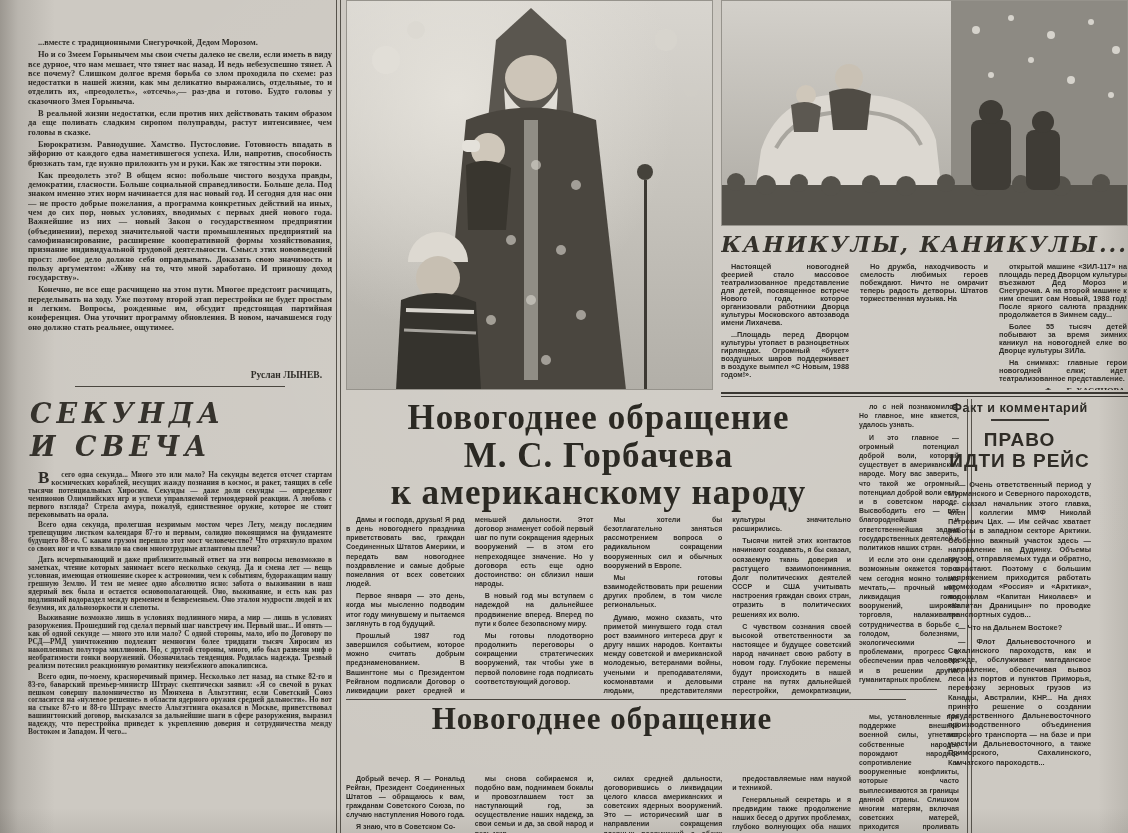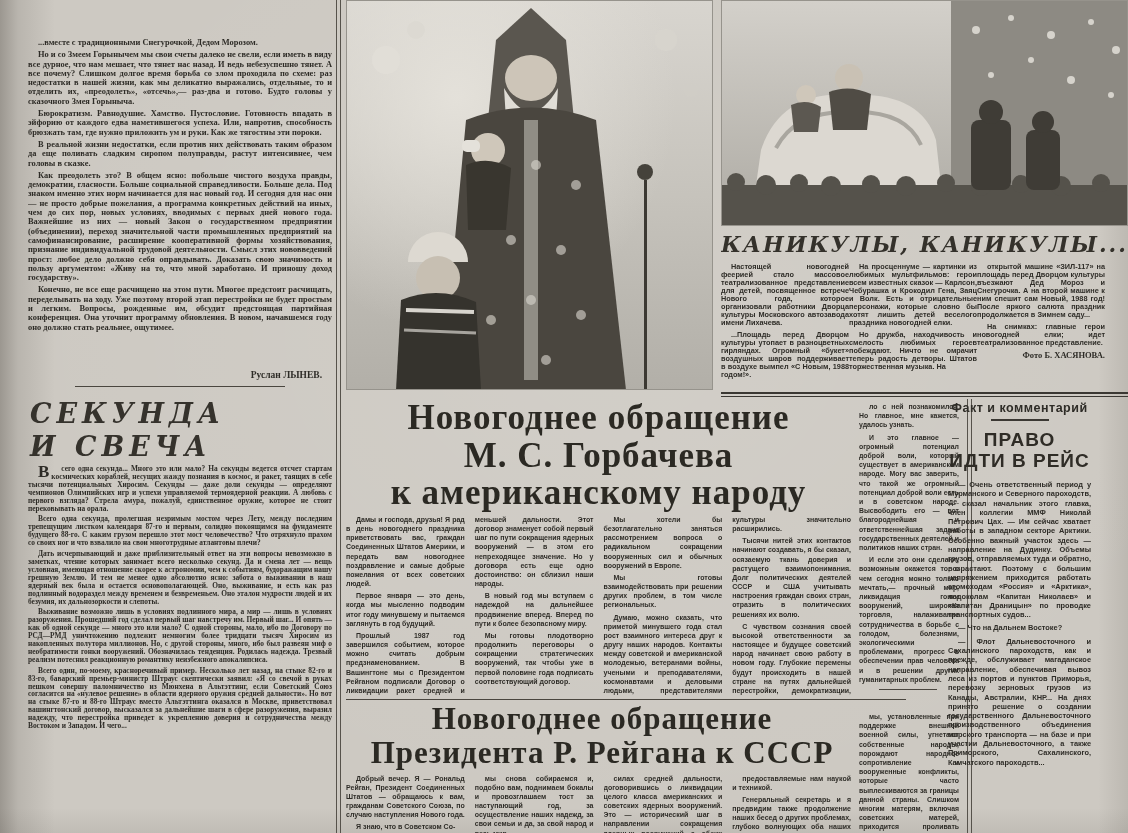--- a/index.html
+++ b/index.html
@@ -14,39 +14,39 @@
     color:#2e2c27;
     font-family:"Liberation Serif", serif;
   }
   .abs{position:absolute;}
   p{margin:0 0 3px 0;text-indent:10px;text-align:justify;}
   
   .left-col{left:28px;top:2px;width:304px;height:831px;overflow:hidden;}
   .editorial{height:330px;overflow:hidden;font-size:8.4px;line-height:9.3px;font-weight:700;margin-top:36px;}
   .byline{text-align:right;font-weight:700;font-size:9.5px;padding-right:10px;margin-top:2px;}
   .lrule{margin:6px auto 0 auto;width:210px;border:0;border-top:1.5px solid #4a463f;}
-  .sekunda-title{margin:10px 0 2px 2px;font-family:"DejaVu Serif", serif;font-style:italic;font-weight:900;
+  .sekunda-title{margin:10px 0 8px 2px;font-family:"DejaVu Serif", serif;font-style:italic;font-weight:900;
     font-size:27px;line-height:33px;letter-spacing:5px;color:#35322c;}
   .sekunda-body{font-size:7.4px;line-height:7.9px;font-weight:700;height:405px;overflow:hidden;}
   .sekunda-body p{margin-bottom:3px;}
   .sekunda-body p:first-child::first-letter{font-size:17px;float:left;line-height:14px;padding-right:2px;font-weight:900;}
   
   .vrule{width:3px;border-left:1px solid #56524b;border-right:1px solid #56524b;}
   .hrule-heavy{border-top:2.5px solid #3b3833;border-bottom:1px solid #3b3833;height:2px;}
   .hrule-thin{border-top:1.2px solid #4a463f;height:0;}
   .endrule{border-top:1.2px solid #4a463f;height:0;}
   
   figure{margin:0;}
   .photo{overflow:hidden;background:#bcb9b3;}
   .photo svg{display:block;}
   
   .kanikuly{left:721px;top:232px;width:407px;height:158px;overflow:hidden;}
   .kan-title{margin:0 0 7px 0;font-family:"DejaVu Serif", serif;font-style:italic;font-weight:900;
     font-size:22px;line-height:24px;letter-spacing:2px;color:#34312b;text-align:center;}
-  .kan-cols{display:flex;}
+  .kan-cols{display:flex;gap:11px;}
   .kan-col{width:128px;font-family:"Liberation Sans", sans-serif;font-size:7.3px;line-height:8px;font-weight:700;}
   .kan-col p{margin-bottom:4px;}
   .credit{font-family:"Liberation Serif", serif;font-weight:700;font-size:8.5px;text-align:right;margin-top:3px;}
   
   .gorby{left:346px;top:399px;width:613px;height:300px;}
   .headline{font-family:"Liberation Serif", serif;font-weight:700;color:#2b2923;text-align:center;}
   .g-head{width:505px;font-size:35px;line-height:37.5px;letter-spacing:1px;margin:0;}
   .g-body{position:absolute;left:0;top:116px;width:505px;height:182px;overflow:hidden;
     column-count:4;column-gap:10px;
     font-family:"Liberation Sans", sans-serif;font-size:7px;line-height:9.15px;font-weight:700;}
@@ -72,22 +72,22 @@
 </style>
 </head>
 <body>
 
 <div class="page">
 
   <section class="abs left-col">
     <div class="editorial">
         <p>...вместе с традиционными Снегурочкой, Дедом Морозом.</p>
         <p>Но и со Змеем Горынычем мы свои счеты далеко не свели, если иметь в виду все дурное, что нам мешает, что тянет нас назад. И ведь небезуспешно тянет. А все почему? Слишком долгое время борьба со злом проходила по схеме: раз недостатки в нашей жизни, как мы деликатно выражались, отдельные, то и отделить их, «преодолеть», «отсечь»,— раз-два и готово. Будто головы у сказочного Змея Горыныча.</p>
+        <p>В реальной жизни недостатки, если против них действовать таким образом да еще поливать сладким сиропом полуправды, растут интенсивнее, чем головы в сказке.</p>
         <p>Бюрократизм. Равнодушие. Хамство. Пустословие. Готовность впадать в эйфорию от каждого едва наметившегося успеха. Или, напротив, способность брюзжать там, где нужно приложить ум и руки. Как же тягостны эти пороки.</p>
-        <p>В реальной жизни недостатки, если против них действовать таким образом да еще поливать сладким сиропом полуправды, растут интенсивнее, чем головы в сказке.</p>
         <p>Как преодолеть это? В общем ясно: побольше чистого воздуха правды, демократии, гласности. Больше социальной справедливости. Больше дела. Под знаком именно этих норм начинается для нас новый год. И сегодня для нас они — не просто добрые пожелания, а программа конкретных действий на иных, чем до сих пор, новых условиях, вводимых с первых дней нового года. Важнейшие из них — новый Закон о государственном предприятии (объединении), переход значительной части промышленных предприятий на самофинансирование, расширение кооперативной формы хозяйствования, признание индивидуальной трудовой деятельности. Смысл этих нововведений прост: любое дело должно себя оправдывать. Доказать свою значимость и пользу аргументом: «Живу на то, что мной заработано. И приношу доход государству».</p>
         <p>Конечно, не все еще расчищено на этом пути. Многое предстоит расчищать, переделывать на ходу. Уже поэтому второй этап перестройки не будет простым и легким. Вопросы, рожденные им, обсудит предстоящая партийная конференция. Она уточнит программу обновления. В новом, начавшемся году оно должно стать реальнее, ощутимее.</p>
       </div>
     <div class="byline">Руслан ЛЫНЕВ.</div>
     <hr class="lrule">
     <h2 class="sekunda-title">
       <span>СЕКУНДА</span><br>
       <span>И СВЕЧА</span>
     </h2>
     <div class="sekunda-body">
@@ -216,26 +216,26 @@
   </figure>
 
   <section class="abs kanikuly">
     <h2 class="kan-title">КАНИКУЛЫ, КАНИКУЛЫ...</h2>
     <div class="kan-cols">
       <div class="kan-col">
           <p>Настоящей новогодней феерией стало массовое театрализованное представление для детей, посвященное встрече Нового года, которое организовали работники Дворца культуры Московского автозавода имени Лихачева.</p>
           <p>...Площадь перед Дворцом культуры утопает в разноцветных гирляндах. Огромный «букет» воздушных шаров поддерживает в воздухе вымпел «С Новым, 1988 годом!».</p>
         </div>
       <div class="kan-col">
-          <p>На просценнуме — картинки из любимых мультфильмов: герои всем известных сказок — Карлсон, Чебурашка и Крокодил Гена, Заяц и Волк. Есть и отрицательные персонажи, которые словно бы хотят лишить детей веселого праздника новогодней елки.</p>
           <p>Но дружба, находчивость и смелость любимых героев побеждают. Ничто не омрачит теперь радость детворы. Штатов торжественная музыка. На</p>
         </div>
       <div class="kan-col">
         <div>
             <p>открытой машине «ЗИЛ-117» на площадь перед Дворцом культуры въезжают Дед Мороз и Снегурочка. А на второй машине к ним спешит сам Новый, 1988 год! После яркого салюта праздник продолжается в Зимнем саду...</p>
+            <p>Более 55 тысяч детей побывают за время зимних каникул на новогодней елке во Дворце культуры ЗИЛа.</p>
             <p>На снимках: главные герои новогодней елки; идет театрализованное представление.</p>
           </div>
         <div class="credit">Фото Б. ХАСЯНОВА.</div>
       </div>
     </div>
   </section>
 
   <div class="abs hrule-heavy" style="left:721px;top:392px;width:407px;"></div>
 
   <section class="abs gorby">
@@ -262,21 +262,20 @@
         <p>И если это они сделают, возможным окажется то, о чем сегодня можно только мечтать,— прочный мир, ликвидация гонки вооружений, широкая торговля, налаживание сотрудничества в борьбе с голодом, болезнями, экологическими проблемами, прогресс в обеспечении прав человека и в решении других гуманитарных проблем.</p>
       </div>
     <div class="endrule g-endrule"></div>
   </section>
 
   <div class="abs hrule-thin" style="left:346px;top:699px;width:560px;"></div>
 
   <section class="abs reagan">
     <h1 class="headline r-head">
       <span>Новогоднее обращение</span><br>
-      <span>Президента Р. Рейгана к СССР</span>
     </h1>
     <div class="r-cols">
       <div class="r-col">
           <p>Добрый вечер. Я — Рональд Рейган, Президент Соединенных Штатов — обращаюсь к вам, гражданам Советского Союза, по случаю наступления Нового года.</p>
           <p>Я знаю, что в Советском Со-</p>
         </div>
       <div class="r-col">
           <p>мы снова собираемся и, подобно вам, поднимаем бокалы и провозглашаем тост за наступающий год, за осуществление наших надежд, за свои семьи и да, за свой народ и весь мир.</p>
         </div>
       <div class="r-col">

